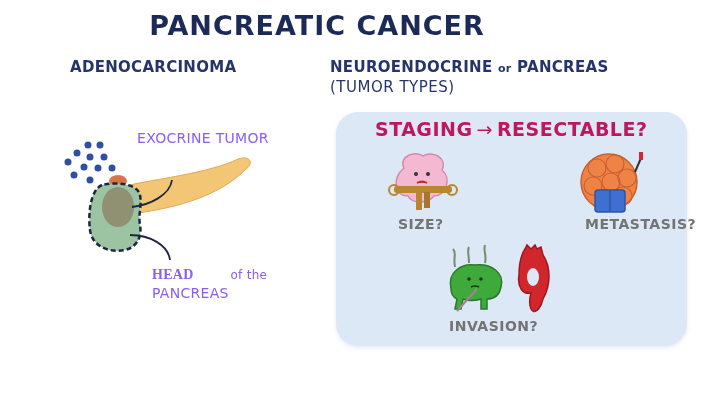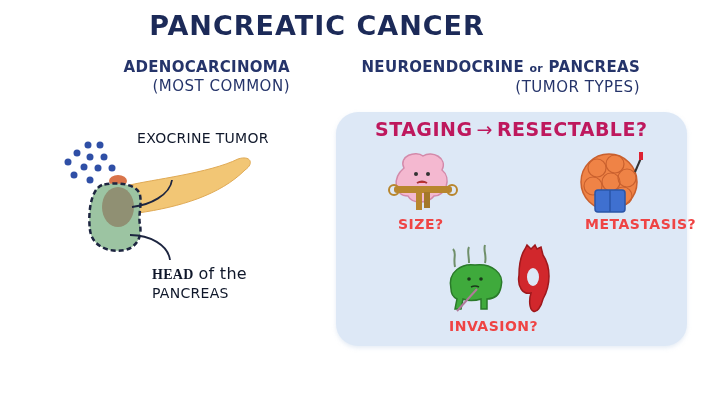--- a/index.html
+++ b/index.html
@@ -5,58 +5,57 @@
     * { box-sizing: border-box; margin: 0; padding: 0; }
     html, body { width: 720px; height: 404px; background: #ffffff; overflow: hidden; }
     body { position: relative; font-family: "DejaVu Sans", sans-serif; color: #1f2d5c; }
 
     .title {
       position: absolute; left: 0; top: 10px; width: 634px; text-align: center;
       font-family: "DejaVu Sans", sans-serif; font-weight: bold; font-size: 27px;
       letter-spacing: 1px; color: #1c2a58;
     }
     .col-head {
-      position: absolute; text-align: right; font-size: 15px; line-height: 19px;
+      position: absolute; text-align: left; font-size: 15px; line-height: 19px;
       color: #25346a;
     }
     .col-head .main { font-weight: bold; letter-spacing: 0.3px; }
     .col-head .sub { font-weight: normal; letter-spacing: 0.5px; }
     .col-head .or { font-size: 11px; font-weight: bold; margin-top: 16px; }
 
     .label {
-      position: absolute; font-size: 14px; color: #0f172a; letter-spacing: 0.3px;
+      position: absolute; font-size: 14px; color: #8b5cf6; letter-spacing: 0.3px;
       line-height: 18px;
     }
     .label b { font-weight: bold; font-family: Liberation Serif, serif; }
-    .label .small { font-size: 16px; }
+    .label .small { font-size: 12px; margin-left: 32px; }
 
     .stage-box {
       position: absolute; left: 336px; top: 112px; width: 351px; height: 234px;
       background: #dde8f6; border-radius: 22px;
       box-shadow: 0 2px 4px rgba(180,200,225,0.35);
     }
     .stage-head {
       position: absolute; left: 375px; top: 118px; font-size: 19px; font-weight: bold;
       color: #be185d; letter-spacing: 0.5px; white-space: nowrap;
     }
     .stage-head .arrow { font-weight: normal; margin: 0 4px; }
     .q {
-      position: absolute; font-size: 14px; font-weight: bold; color: #ef4444;
+      position: absolute; font-size: 14px; font-weight: bold; color: #737373;
       letter-spacing: 0.5px;
     }
     svg { position: absolute; overflow: visible; }
   </style>
 </head>
 <body>
 
 <div class="title">PANCREATIC CANCER</div>
 
 <div class="col-head" style="left:70px; top:58px; width:220px;">
   <div class="main">ADENOCARCINOMA</div>
-  <div class="sub">(MOST COMMON)</div>
 </div>
 
 <div class="col-head" style="left:330px; top:58px; width:310px;">
   <div class="main">
     <span>NEUROENDOCRINE</span>
     <span class="or">or</span>
     <span>PANCREAS</span>
   </div>
   <div class="sub">(TUMOR TYPES)</div>
 </div>

